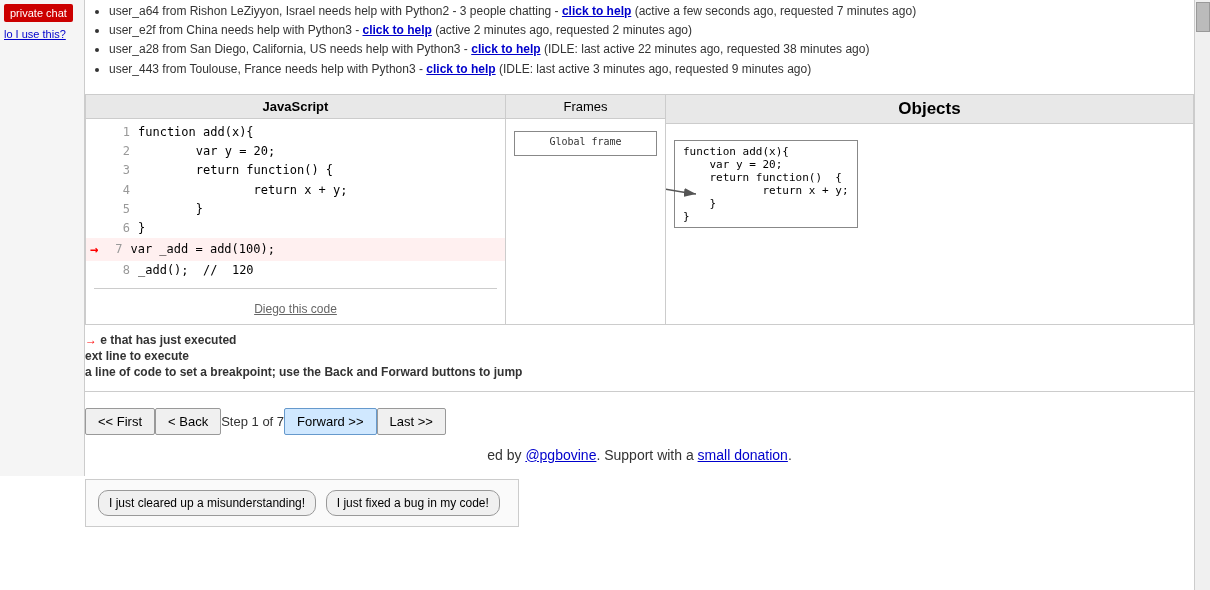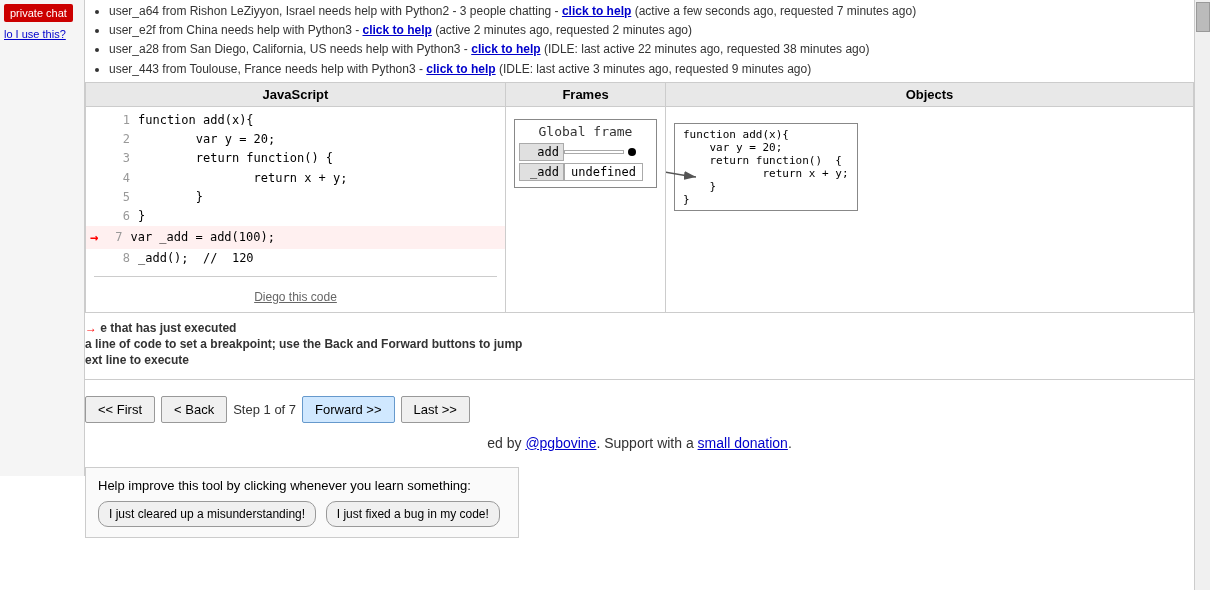--- a/index.html
+++ b/index.html
@@ -96,21 +96,21 @@
       right: 16px;
       bottom: 0;
       background: #fff;
     }
 
     
     .visualizer {
       display: flex;
       width: 100%;
       border: 1px solid #ccc;
-      margin-top: 4px;
+      margin-top: 16px;
     }
 
     
     .code-panel {
       width: 420px;
       border-right: 1px solid #ccc;
       padding: 0;
     }
     .code-panel-header {
       background: #e8e8e8;
@@ -169,34 +169,34 @@
 
     
     .frames-panel {
       width: 160px;
       border-right: 1px solid #ccc;
     }
     .frames-panel-header {
       background: #e8e8e8;
       border-bottom: 1px solid #ccc;
       text-align: center;
-      font-weight: bold;
+      font-weight: normal;
       padding: 4px;
       font-size: 13px;
     }
     .global-frame-box {
       border: 1px solid #888;
       margin: 12px 8px;
       padding: 4px;
       font-size: 12px;
       font-family: monospace;
     }
     .global-frame-title {
       text-align: center;
-      font-size: 13px;
+      font-size: 10px;
       margin-bottom: 4px;
       color: #333;
     }
     .frame-row {
       display: flex;
       align-items: center;
       margin: 2px 0;
       font-size: 12px;
       font-family: monospace;
     }
@@ -227,21 +227,21 @@
     
     .objects-panel {
       flex: 1;
     }
     .objects-panel-header {
       background: #e8e8e8;
       border-bottom: 1px solid #ccc;
       text-align: center;
       font-weight: bold;
       padding: 4px;
-      font-size: 13px;
+      font-size: 17px;
     }
     .objects-content {
       padding: 8px;
       font-family: monospace;
       font-size: 12px;
       position: relative;
     }
     .function-box {
       border: 1px solid #888;
       padding: 4px 8px;
@@ -272,21 +272,20 @@
     }
     .legend p.arrow-line::before {
       content: '→ ';
       color: red;
     }
 
     
     .nav-buttons {
       display: flex;
       align-items: center;
-      gap: 6px;
       padding: 12px 0 8px 0;
     }
     .nav-btn {
       border: 1px solid #999;
       background: #f0f0f0;
       padding: 5px 12px;
       font-size: 13px;
       cursor: pointer;
       border-radius: 2px;
     }
@@ -405,31 +404,20 @@
       <hr class="code-divider">
       <div class="edit-link">
         <a>Diego this code</a>
       </div>
     </div>
 
     <div class="frames-panel">
       <div class="frames-panel-header">Frames</div>
       <div class="global-frame-box">
         <div class="global-frame-title">Global frame</div>
-        <div id="frame-rows-container">
-            <div class="frame-row">
-              <span class="frame-var">add</span>
-              <span class="frame-val"></span>
-              <span class="frame-dot"></span>
-            </div>
-            <div class="frame-row">
-              <span class="frame-var">_add</span>
-              <span class="frame-val">undefined</span>
-            </div>
-          </div>
       </div>
     </div>
 
     <div class="objects-panel">
       <div class="objects-panel-header">Objects</div>
       <div class="objects-content">
         
         <svg class="arrow-overlay" width="200" height="200">
           <defs>
             <marker id="arrowhead" markerWidth="8" markerHeight="6" refX="8" refY="3" orient="auto">
@@ -445,40 +433,39 @@
     }
 }</div>
       </div>
     </div>
 
   </div>
 
   
   <div class="legend">
     <p class="arrow-line">e that has just executed</p>
+    <p>ext line to execute</p>
     <p>a line of code to set a breakpoint; use the Back and Forward buttons to jump</p>
-    <p>ext line to execute</p>
   </div>
 
   <hr style="border:none;border-top:1px solid #ccc;margin:4px 0;">
 
   
   <div class="nav-buttons">
     <button class="nav-btn">&lt;&lt; First</button>
     <button class="nav-btn">&lt; Back</button>
     <span class="step-label">Step 1 of 7</span>
     <button class="nav-btn forward">Forward &gt;&gt;</button>
     <button class="nav-btn">Last &gt;&gt;</button>
   </div>
 
   
   <div class="footer">
     <span>ed by </span><a>@pgbovine</a><span>. Support with a </span><a>small donation</a><span>.</span>
   </div>
 
   
   <div class="improve-box">
-    <div class="improve-title">Help improve this tool by clicking whenever you learn something:</div>
     <button class="improve-btn">I just cleared up a misunderstanding!</button>
     <button class="improve-btn">I just fixed a bug in my code!</button>
   </div>
 
 </div>
 
 </body></html>

